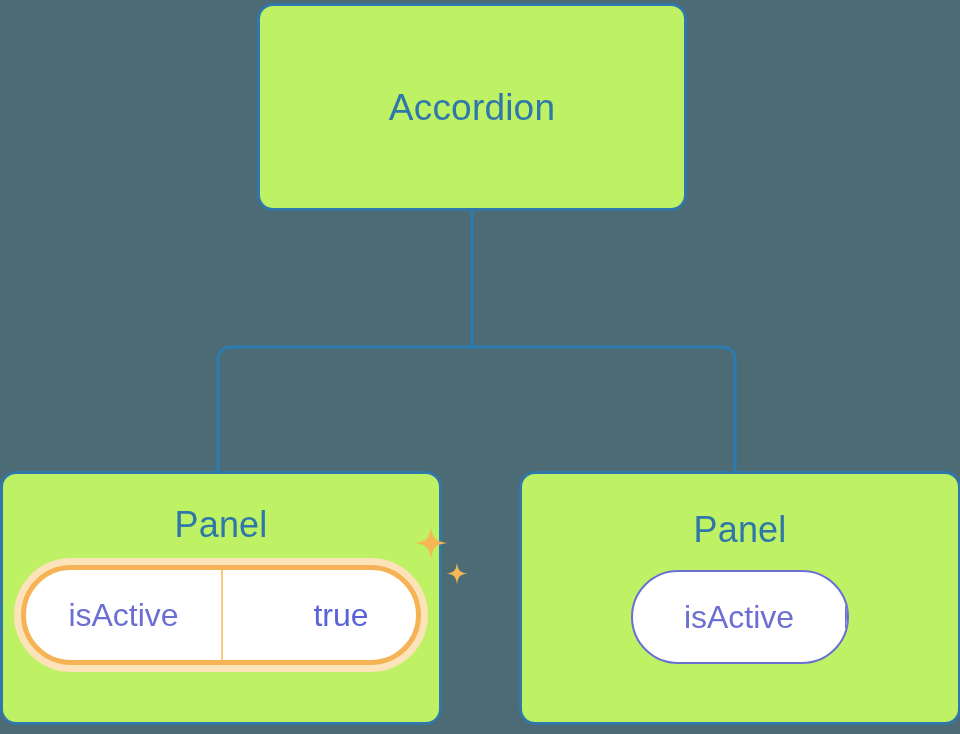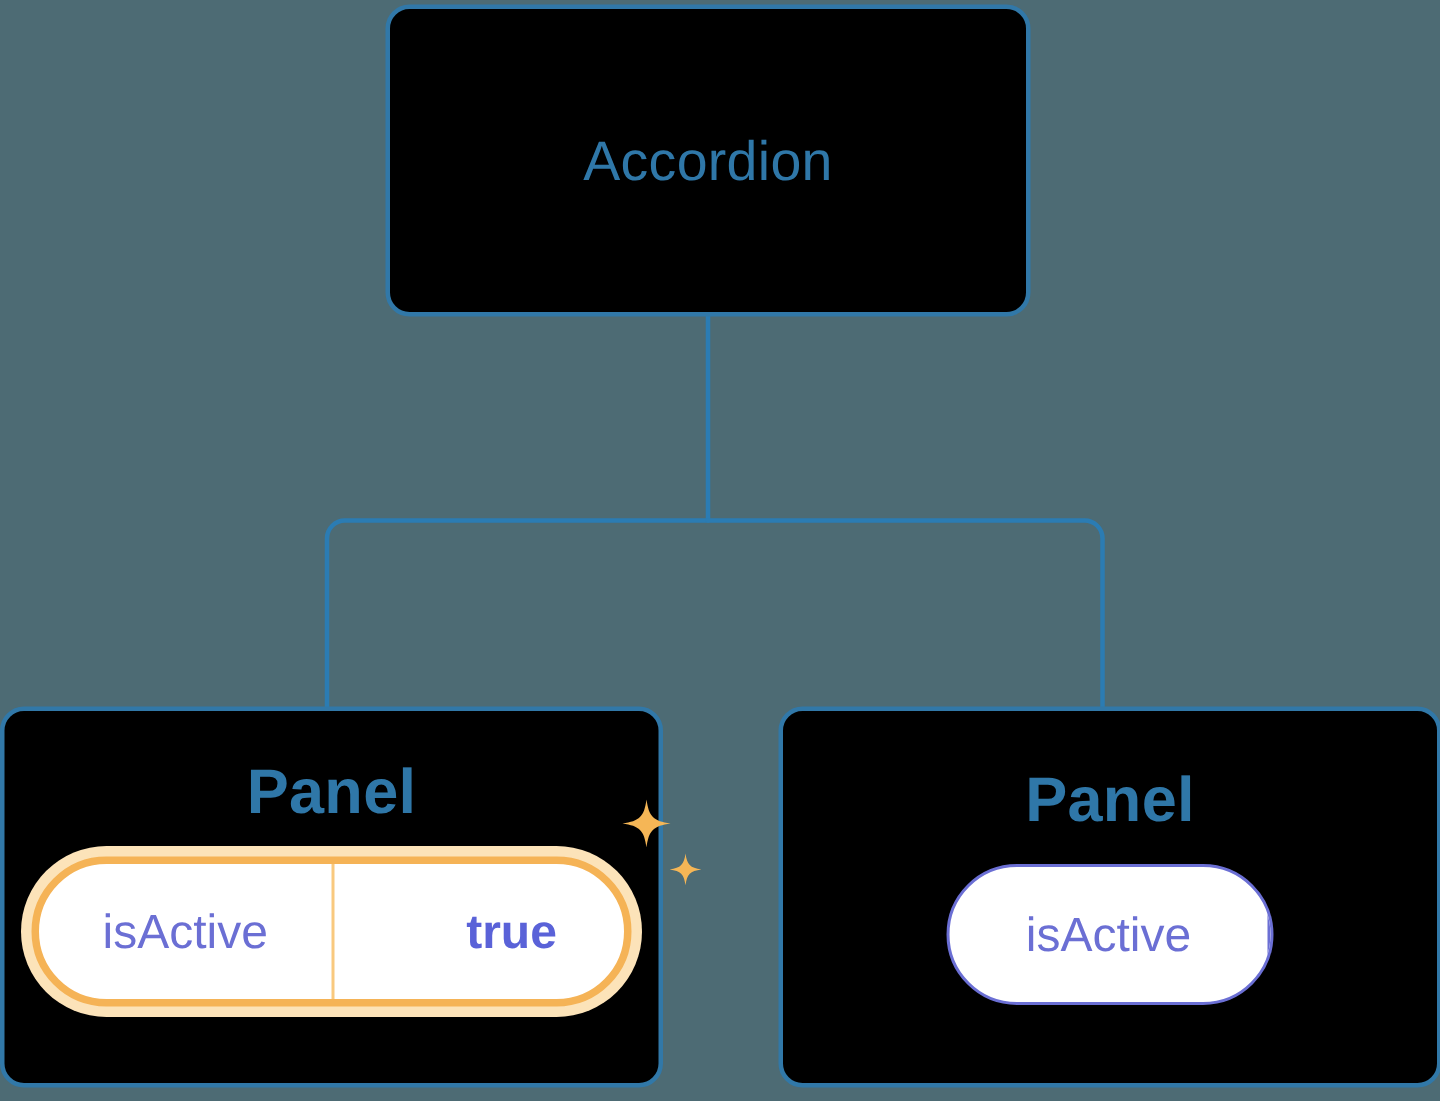--- a/index.html
+++ b/index.html
@@ -26,21 +26,21 @@
     left: 0;
     top: 0;
     width: 960px;
     height: 734px;
     pointer-events: none;
   }
 
   
   .node {
     position: absolute;
-    background: #000000;
+    background: #bef264;
     border: 3px solid #3178a8;
     border-radius: 16px;
     box-sizing: border-box;
     display: flex;
     flex-direction: column;
     align-items: center;
   }
 
   #node-accordion {
     left: 257px;
@@ -72,22 +72,21 @@
     font-weight: 400;
     letter-spacing: 0.2px;
     line-height: 1;
   }
 
   #node-accordion .node-title {
     font-size: 37px;
   }
 
   .panel-title {
-    font-size: 42px;
-    font-weight: bold;
+    font-size: 36px;
   }
 
   
   .pill-wrap {
     position: relative;
     margin-top: 22px;
     display: flex;
     align-items: center;
     justify-content: center;
   }
@@ -138,21 +137,21 @@
     font-size: 32px;
     color: #6b6fd4;
   }
   .pill.highlight .pill-key {
     width: 197px;
     border-right: 2px solid #f9c97e;
     font-weight: 400;
   }
   .pill.highlight .pill-val {
     width: 150px;
-    font-weight: 700;
+    font-weight: 400;
     color: #5a62d8;
   }
 
   
   .sparkles {
     position: absolute;
     right: -52px;
     top: -38px;
     width: 64px;
     height: 66px;

